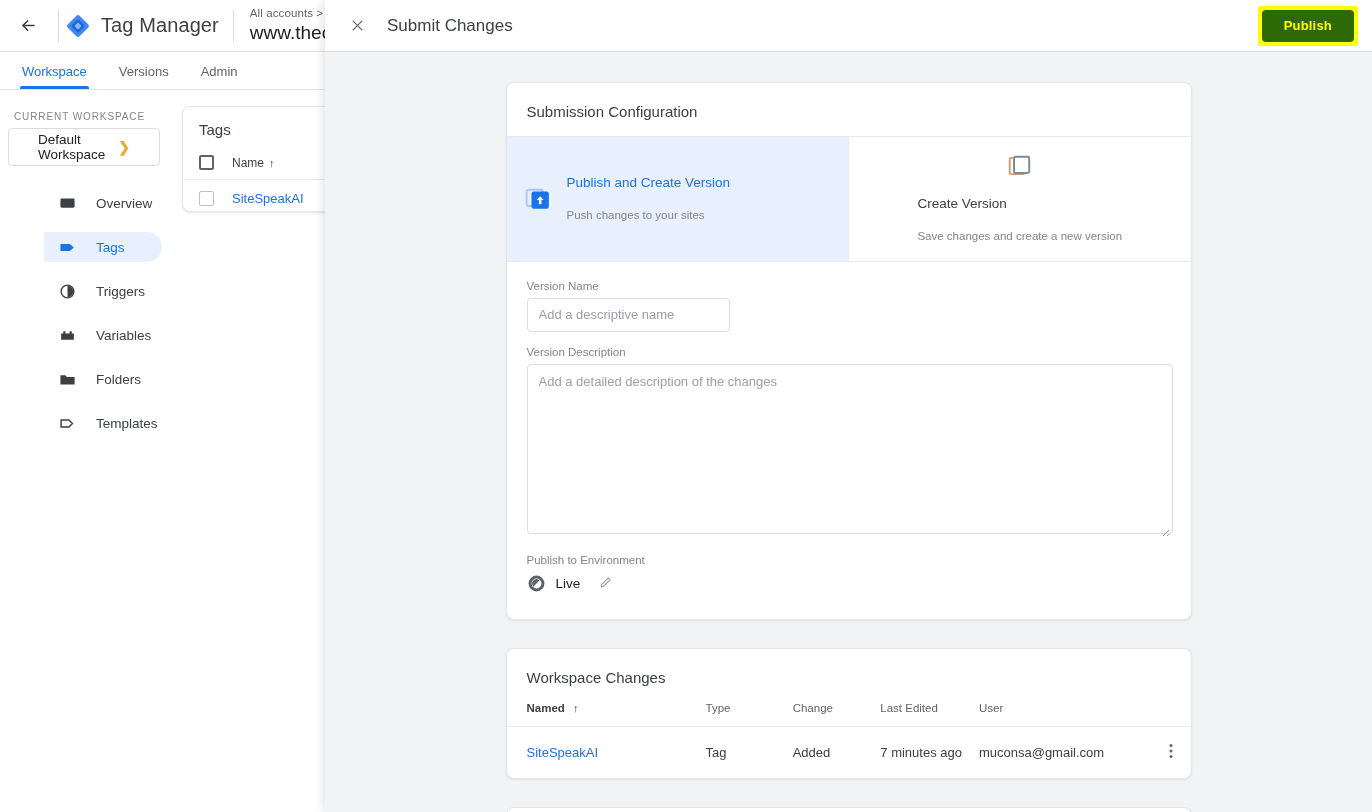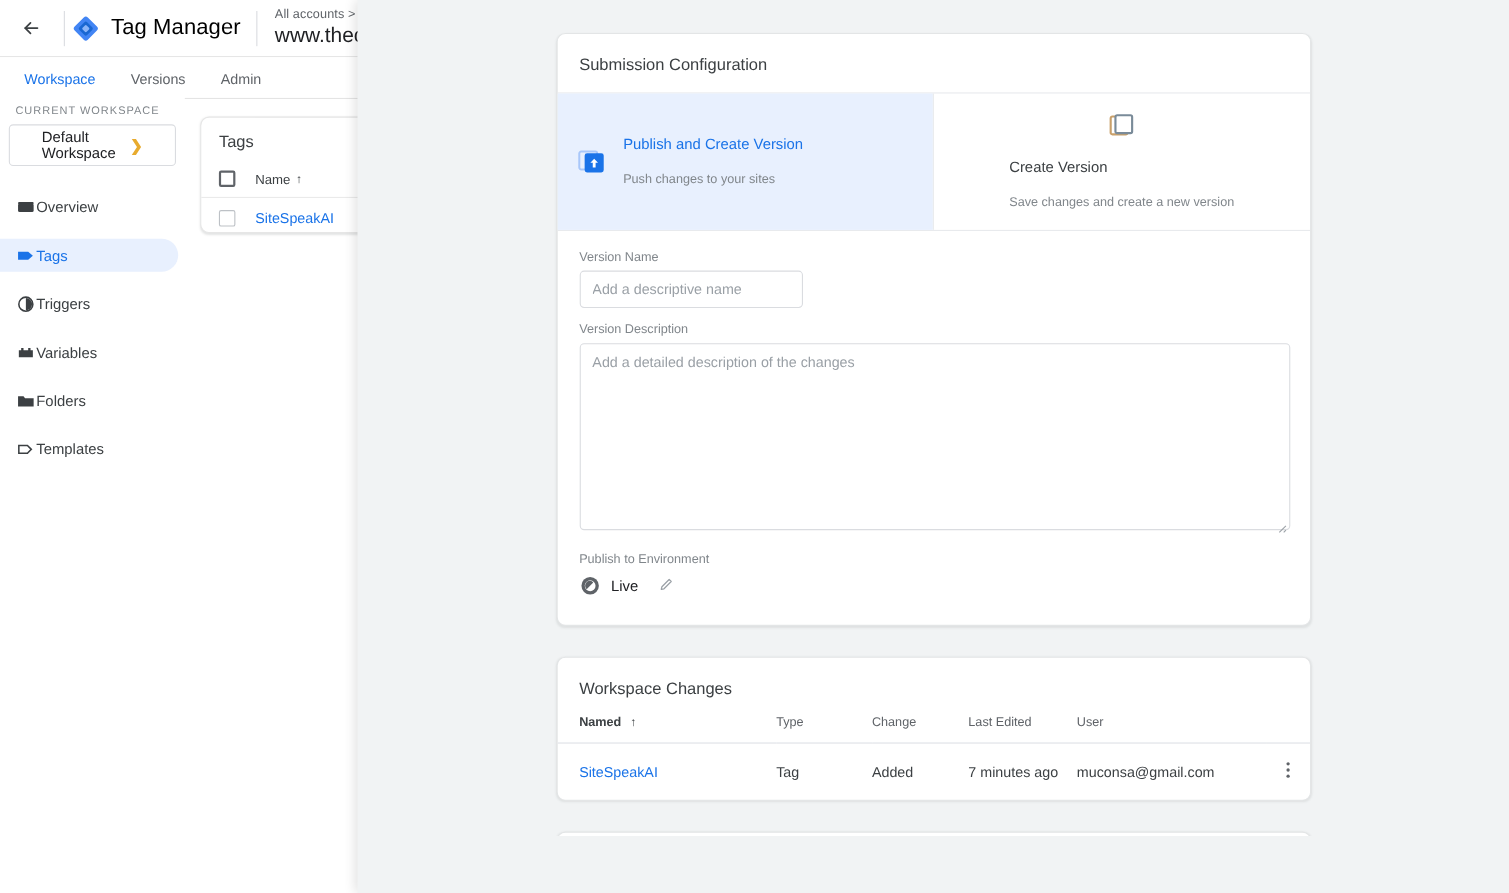--- a/index.html
+++ b/index.html
@@ -20,21 +20,21 @@
     border-bottom: 1px solid #e4e4e4;
   }
   .back-arrow {
     width: 56px; height: 52px; display: flex; align-items: center;
     justify-content: center; color: #3c4043; font-size: 18px;
   }
   .brand-divider { width: 1px; height: 32px; background: #dadce0; margin: 0 2px; }
   .gtm-logo { width: 34px; display: flex; align-items: center; justify-content: center; }
   .gtm-logo svg { display: block; }
   .gtm-name {
-    font-size: 20px; color: #000000; letter-spacing: .1px;
+    font-size: 20px; color: #404040; letter-spacing: .1px;
     margin-left: 6px; margin-right: 12px; white-space: nowrap;
   }
   .crumb-block { margin-left: 14px; line-height: 1.15; }
   .crumb-top {
     font-size: 11.5px; color: #5f6368; white-space: nowrap; letter-spacing: .1px;
   }
   .crumb-main {
     font-size: 19px; color: #202124; white-space: nowrap; margin-top: 1px;
   }
 
@@ -48,40 +48,40 @@
     position: relative; cursor: pointer;
   }
   .gtm-tab:first-child { margin-left: 6px; }
   .gtm-tab.active { color: #1a73e8; font-weight: 500; }
   .gtm-tab.active::after {
     content: ""; position: absolute; left: 14px; right: 14px; bottom: 0;
     height: 3px; background: #1a73e8; border-radius: 2px 2px 0 0;
   }
 
   .gtm-sidebar {
-    position: absolute; top: 82px; left: 0; width: 168px; bottom: 0;
+    position: absolute; top: 97px; left: 0; width: 168px; bottom: 0;
     background: #fff; padding-top: 14px;
   }
   .cw-label {
     font-size: 10px; letter-spacing: .9px; color: #80868b;
     padding: 0 14px 6px 14px; text-transform: uppercase;
   }
   .ws-select {
     margin: 0 8px; height: 38px; border: 1px solid #dadce0; border-radius: 4px;
     display: flex; align-items: center; justify-content: space-between;
     padding: 0 29px; cursor: pointer;
   }
   .ws-select .ws-name { font-size: 13.5px; color: #202124; }
   .ws-select .ws-chevron { color: #e8ab2e; font-size: 14px; font-weight: 700; }
 
   .nav-list { margin-top: 22px; }
   .nav-item {
-    height: 30px; display: flex; align-items: center; gap: 1px;
+    height: 30px; display: flex; align-items: center; gap: 20px;
     padding-left: 14px; margin-right: 6px; border-radius: 0 16px 16px 0;
-    font-size: 13.5px; color: #3c4043; cursor: pointer;
+    font-size: 13.5px; color: #3c4043; cursor: pointer; margin-left: 44px;
   }
   .nav-item + .nav-item { margin-top: 14px; }
   .nav-item.active { background: #e8f0fe; color: #1a73e8; }
   .nav-ico { width: 18px; height: 18px; display: flex; align-items: center; justify-content: center; color: #3c4043; }
   .nav-item.active .nav-ico { color: #1a73e8; }
 
   .tags-panel {
     position: absolute; top: 106px; left: 182px; width: 520px; height: 106px;
     background: #fff; border: 1px solid #e6e6e6; border-radius: 8px;
     box-shadow: 0 1px 2px rgba(60,64,67,.14);
@@ -305,20 +305,33 @@
       </div>
       <div class="tags-row">
         <span class="cbx light"></span>
         <span>SiteSpeakAI</span>
       </div>
     </div>
   </div>
 
   <div class="modal">
 
+    <div class="modal-header">
+      <div class="close-x">
+        <svg width="15" height="15" viewBox="0 0 24 24" stroke="#5f6368" stroke-width="2" stroke-linecap="round">
+          <line x1="5" y1="5" x2="19" y2="19"></line>
+            <line x1="19" y1="5" x2="5" y2="19"></line>
+        </svg>
+      </div>
+      <div class="modal-title">Submit Changes</div>
+      <div class="header-spacer"></div>
+      <span class="publish-hl">
+        <button class="publish-btn">Publish</button>
+      </span>
+    </div>
 
     <div class="modal-body">
 
       <div class="card">
         <div class="card-title">Submission Configuration</div>
 
         <div class="option-row">
           <div class="option selected">
             <span class="opt-ico">
               <svg width="26" height="26" viewBox="0 0 24 24">

